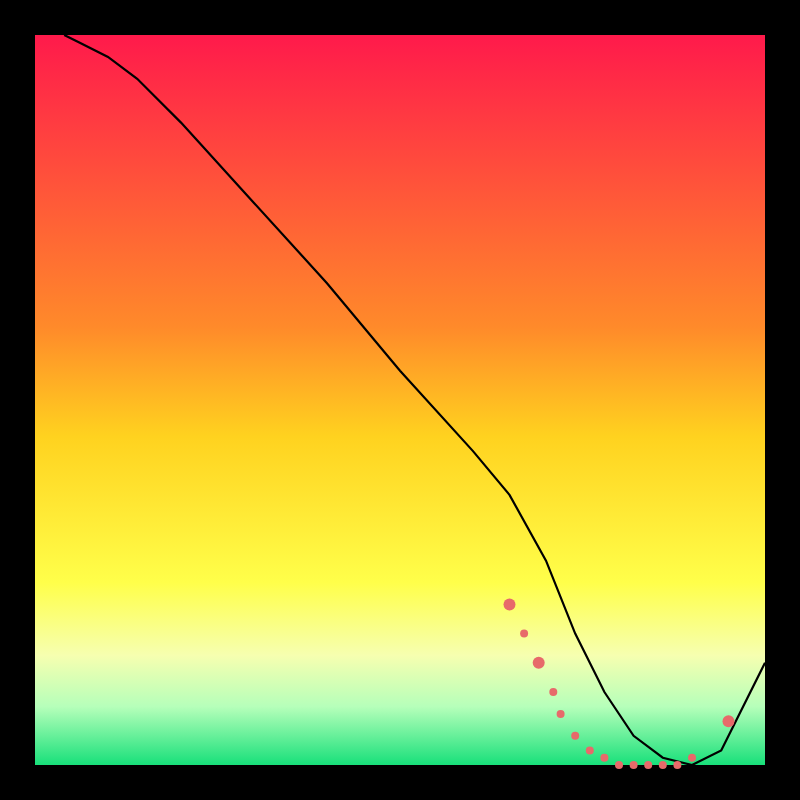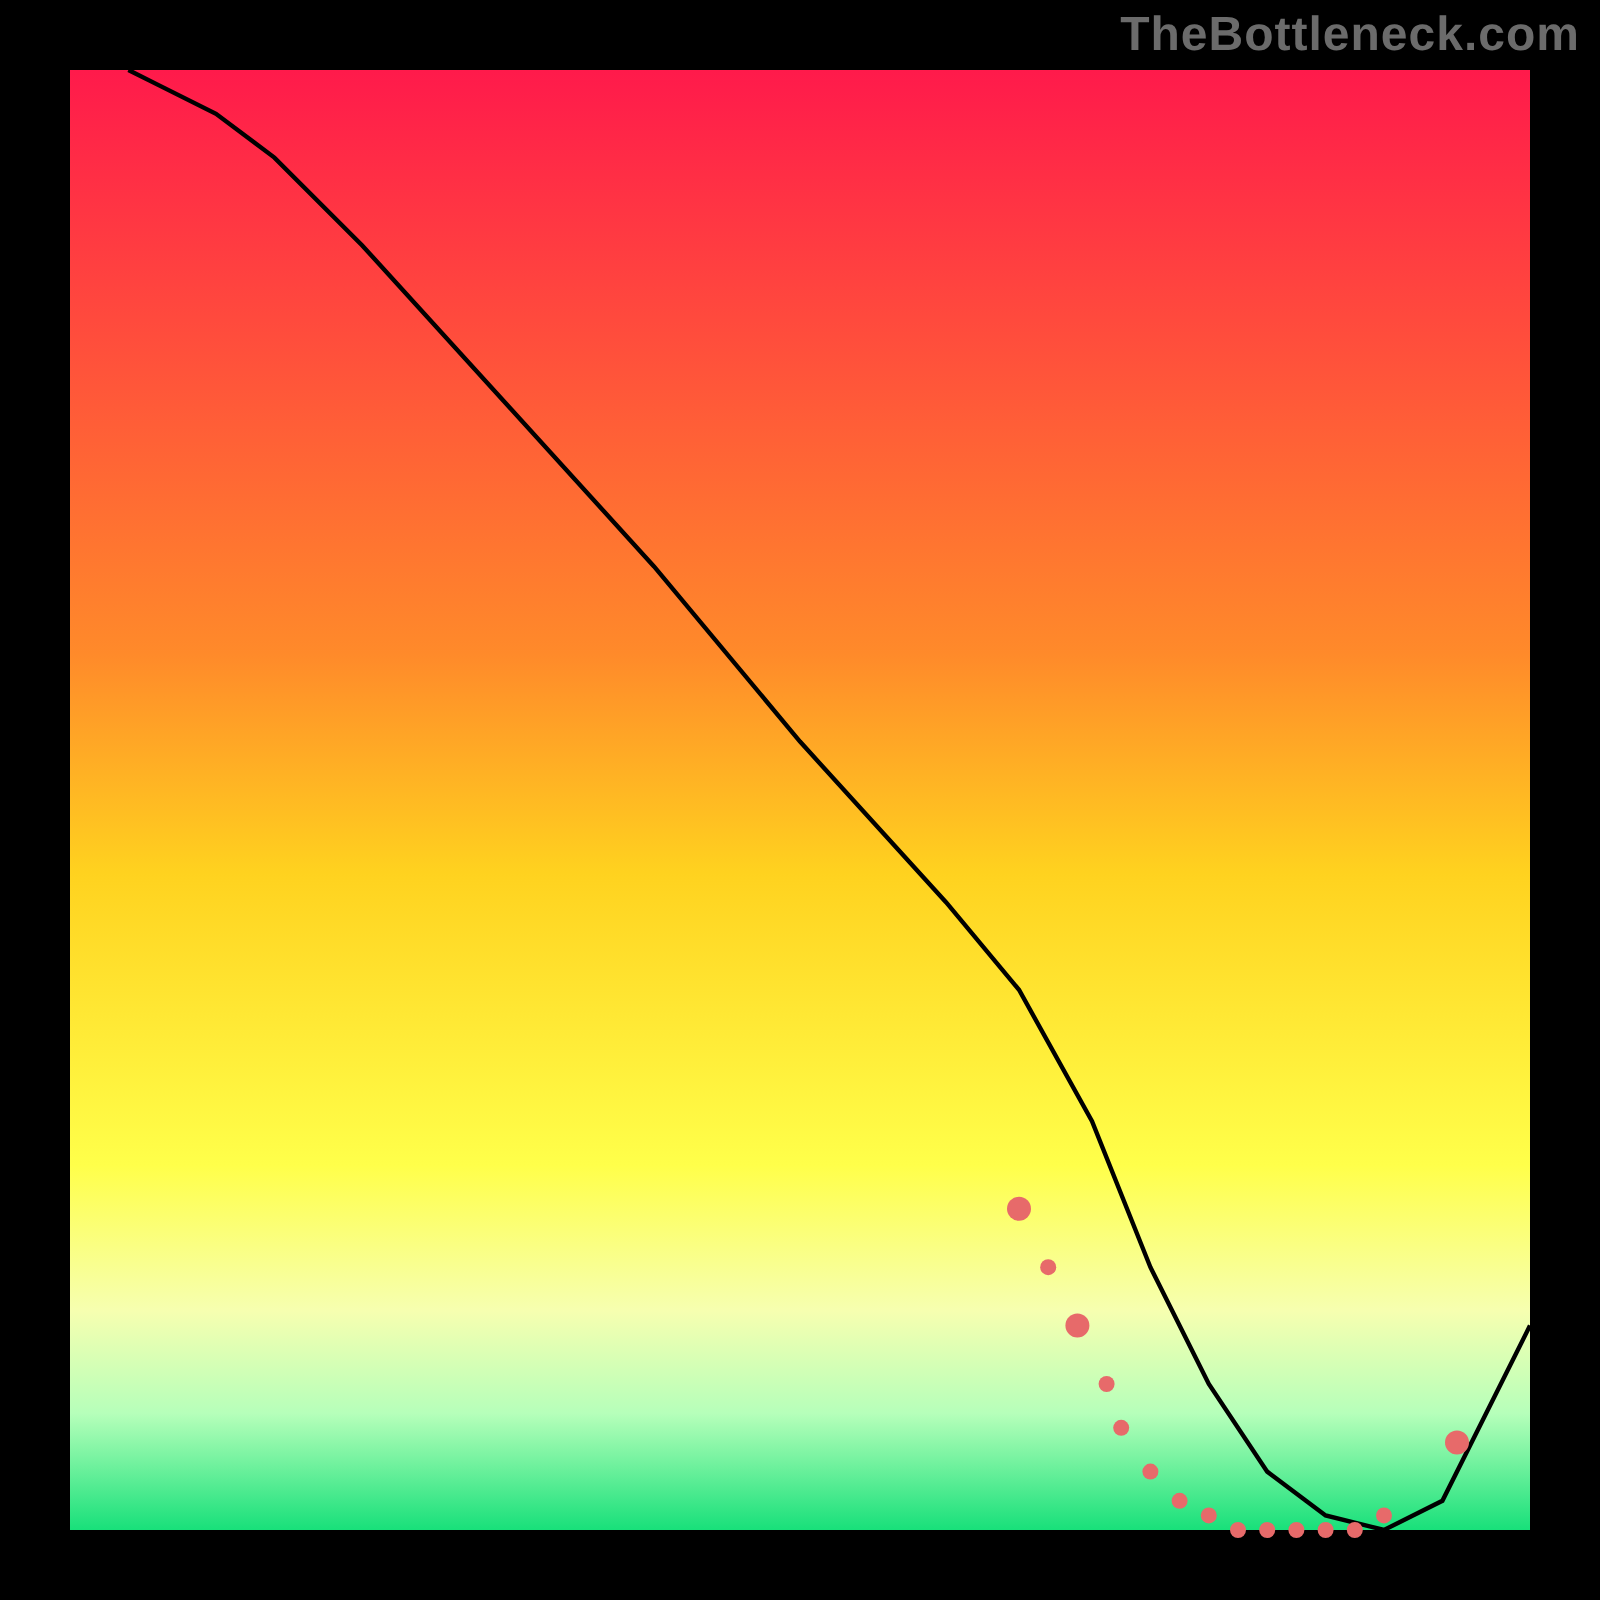--- a/index.html
+++ b/index.html
@@ -28,21 +28,20 @@
     user-select: none;
   }
   svg {
     display: block;
   }
 </style>
 </head>
 <body>
 
 <div class="frame">
-  <div class="watermark">TheBottleneck.com</div>
   <svg id="chart-svg" width="800" height="800">
     <defs>
       <linearGradient id="bg-grad" x1="0" y1="0" x2="0" y2="1">
           <stop offset="0%" stop-color="#ff1a4b"></stop>
           <stop offset="40%" stop-color="#ff8a2a"></stop>
           <stop offset="55%" stop-color="#ffd21f"></stop>
           <stop offset="75%" stop-color="#ffff4a"></stop>
           <stop offset="85%" stop-color="#f6ffb0"></stop>
           <stop offset="92%" stop-color="#b6ffba"></stop>
           <stop offset="100%" stop-color="#18e07a"></stop>

